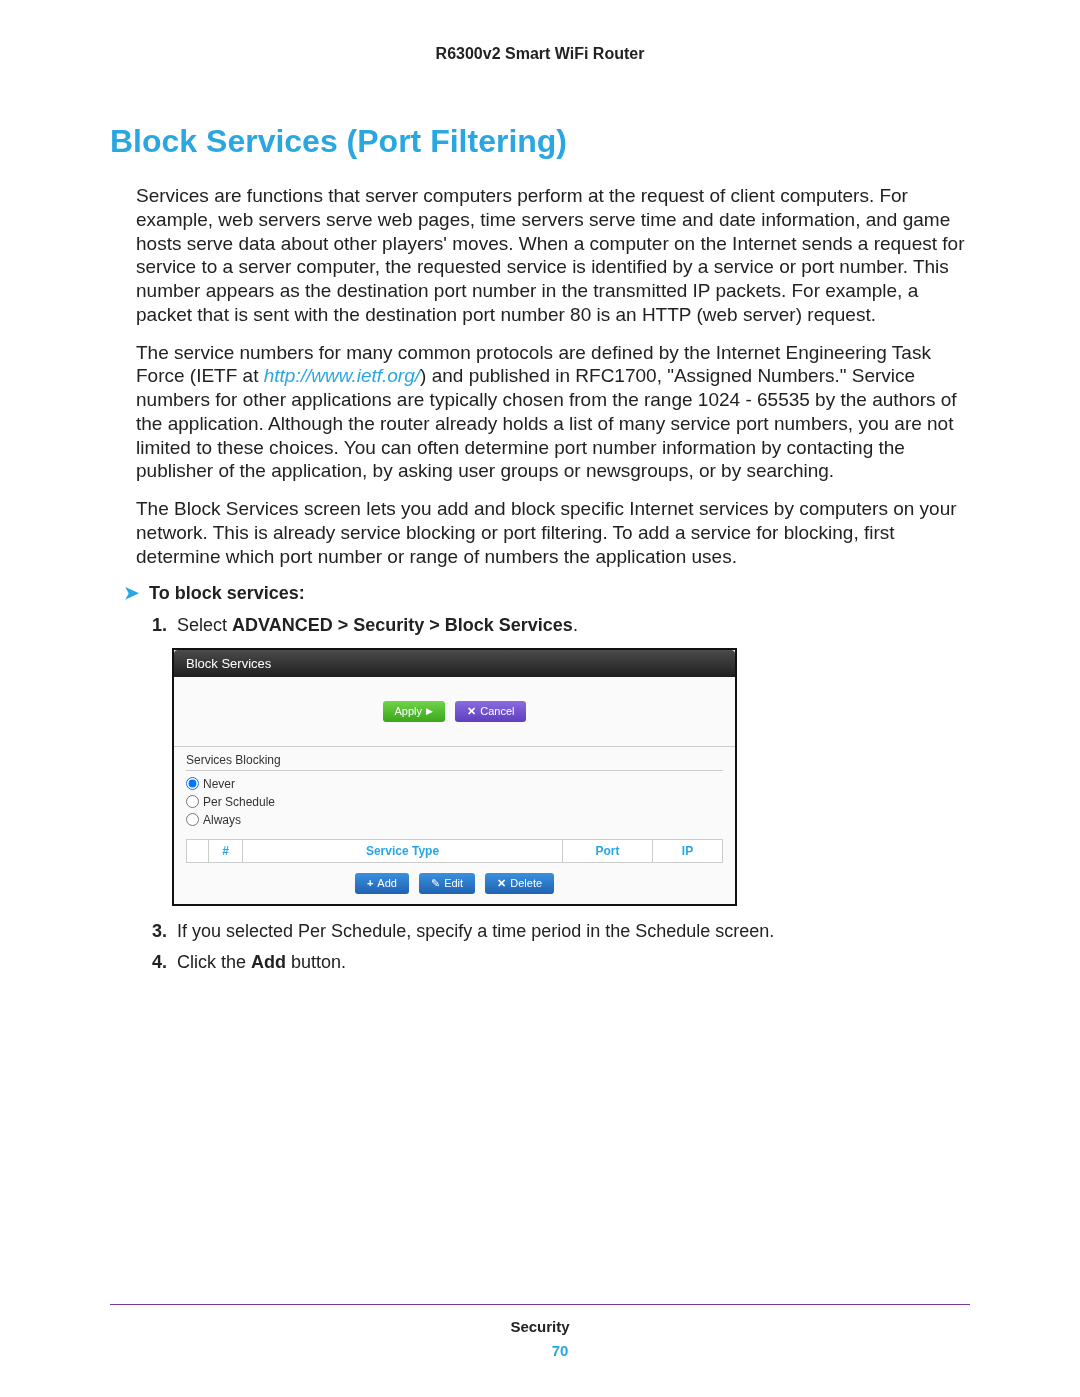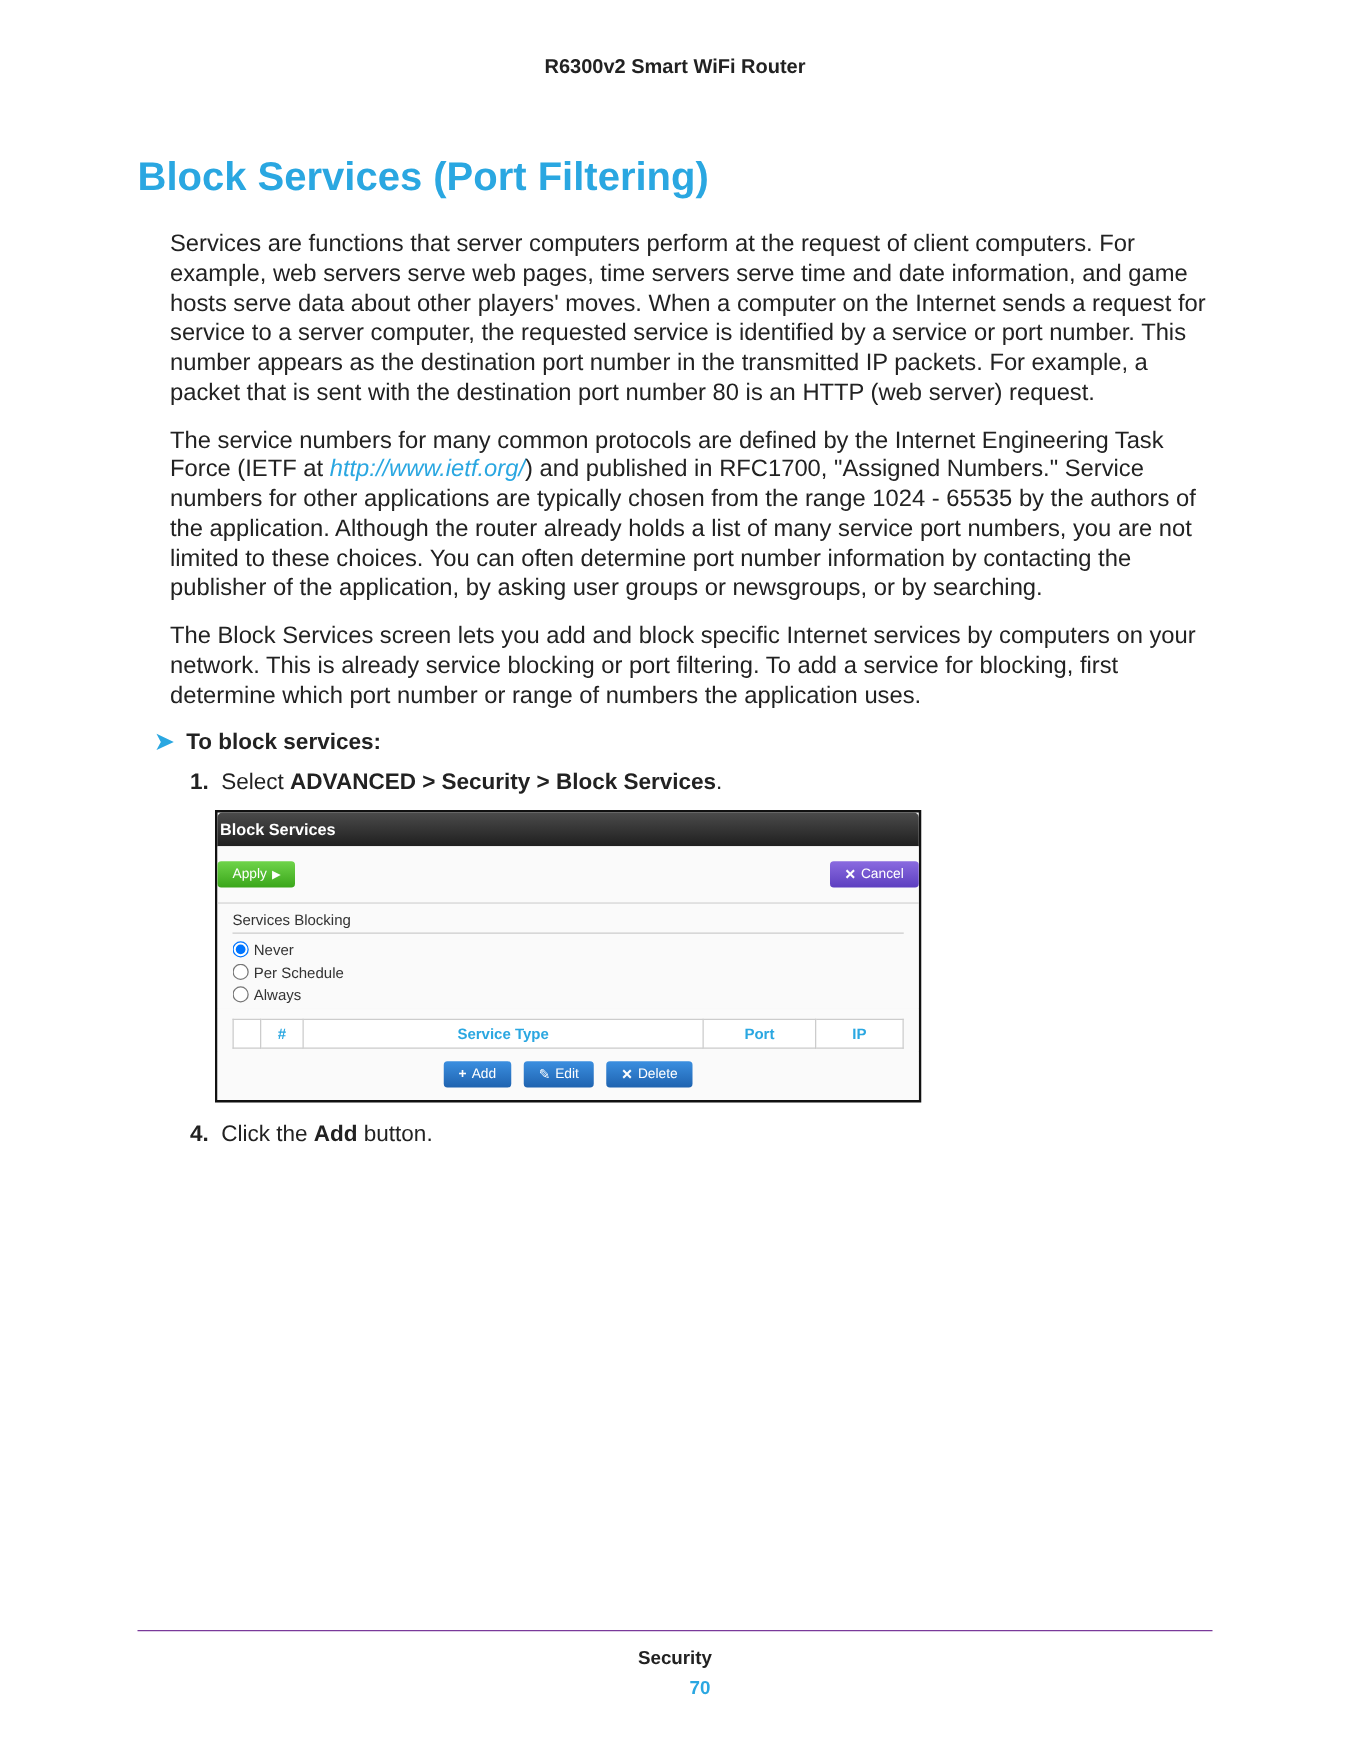--- a/index.html
+++ b/index.html
@@ -61,30 +61,30 @@
   .shot-wrap {
     margin: 10px 0 14px 62px;
     width: 565px;
     border: 2px solid #111;
     background: #f7f7f7;
   }
   .shot-titlebar {
     background: linear-gradient(#4b4b4b, #1f1f1f);
     color: #fff;
     font-size: 13px;
-    font-weight: bold;
-    padding: 6px 2px;
+    font-weight: normal;
+    padding: 6px 12px;
     border-top-left-radius: 4px;
     border-top-right-radius: 4px;
   }
   .shot-toolbar {
     display: flex;
-    justify-content: space-between;
+    justify-content: center;
     gap: 10px;
-    padding: 12px 0;
+    padding: 24px 0;
     border-bottom: 1px solid #ccc;
     background: #fafafa;
   }
   .btn {
     display: inline-flex;
     align-items: center;
     gap: 4px;
     color: #fff;
     font-size: 11px;
     padding: 4px 12px;
@@ -245,20 +245,23 @@
         <span>Edit</span>
       </button>
       <button class="btn btn-blue3">
         <span class="cross">✕</span>
         <span>Delete</span>
       </button>
     </div>
   </div>
 
 
+  <p class="step">
+    <span class="step-num">3.</span>&nbsp;&nbsp;<span>If you selected Per Schedule, specify a time period in the Schedule screen.</span>
+  </p>
 
   <p class="step">
     <span class="step-num">4.</span>&nbsp;&nbsp;<span>Click the </span><span class="bold">Add</span><span> button.</span>
   </p>
 </div>
 
 <div class="footer-rule"></div>
 <div class="footer-sec">Security</div>
 <div class="footer-page">70</div>
 

